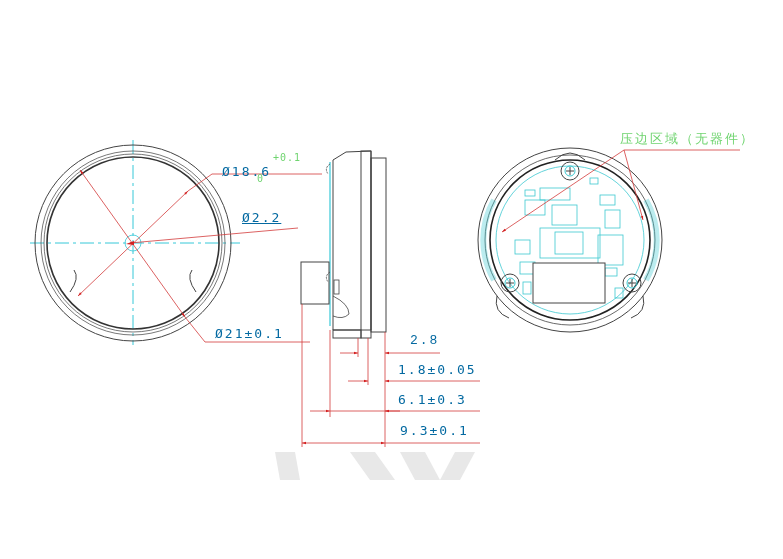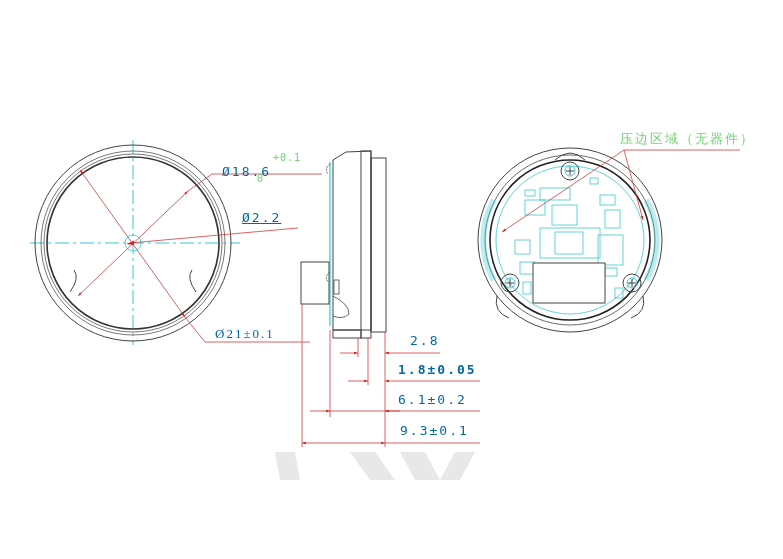--- a/index.html
+++ b/index.html
@@ -140,21 +140,21 @@
 </svg>
 
   
   <div class="dim-text" style="left:222px; top:164px;">
     <span>Ø18.6</span>
   </div>
   <div class="dim-text sup" style="left:260px; top:152px; color:#6fd46f;margin-left:13px;">+0.1</div>
   <div class="dim-text sup" style="left:257px; top:173px; color:#6fd46f;">0</div>
 
   <div class="dim-text" style="left:242px; top:210px;text-decoration:underline;">Ø2.2</div>
-  <div class="dim-text" style="left:215px; top:326px;font-family:Liberation Serif, serif;">Ø21±0.1</div>
+  <div class="dim-text" style="left:215px; top:326px;">Ø21±0.1</div>
 
-  <div class="dim-text" style="left:410px; top:333px;">2.8</div>
-  <div class="dim-text" style="left:398px; top:362px;font-weight:bold;">1.8±0.05</div>
-  <div class="dim-text" style="left:398px; top:392px;">6.1±0.2</div>
+  <div class="dim-text" style="left:410px; top:333px;font-family:Liberation Mono, monospace;">2.8</div>
+  <div class="dim-text" style="left:398px; top:362px;">1.8±0.05</div>
+  <div class="dim-text" style="left:398px; top:392px;">6.1±0.3</div>
   <div class="dim-text" style="left:400px; top:423px;">9.3±0.1</div>
 
   <div class="cn" style="left:620px; top:130px;">压边区域（无器件）</div>
 </div>
 
 </body></html>

